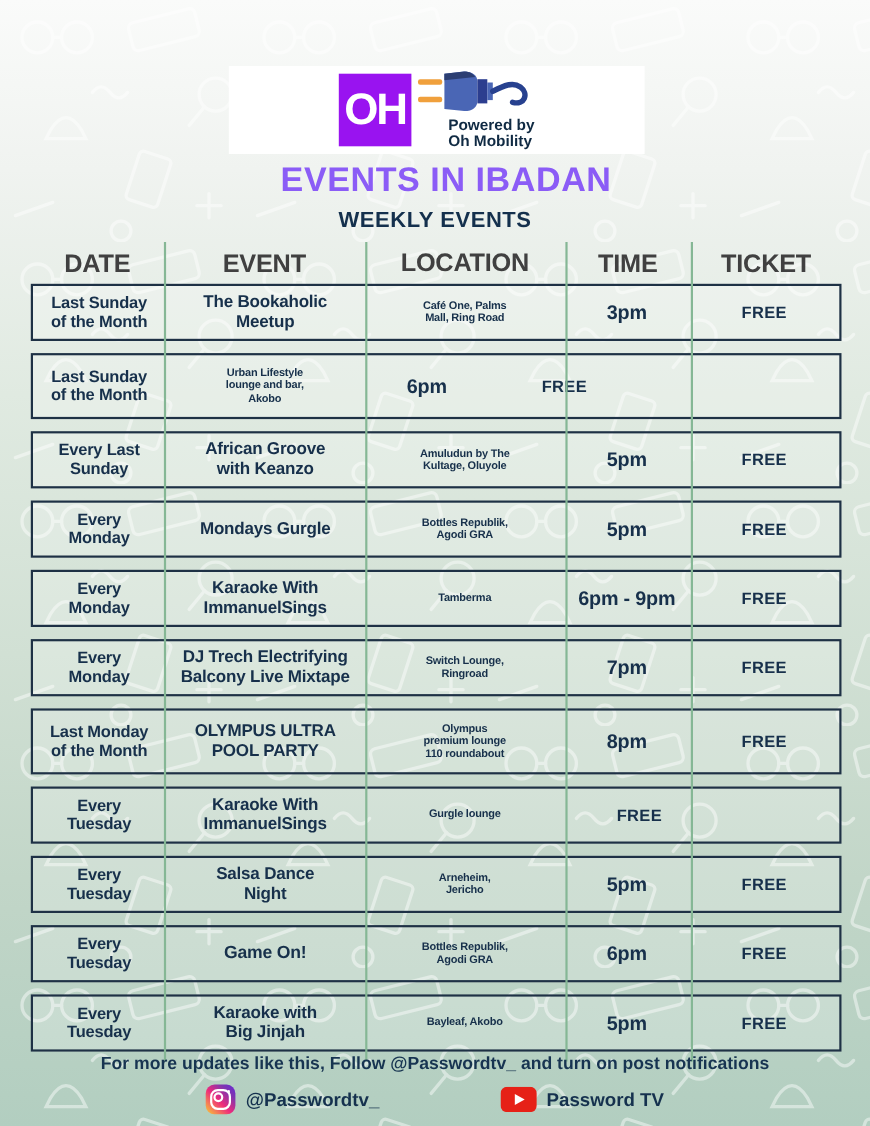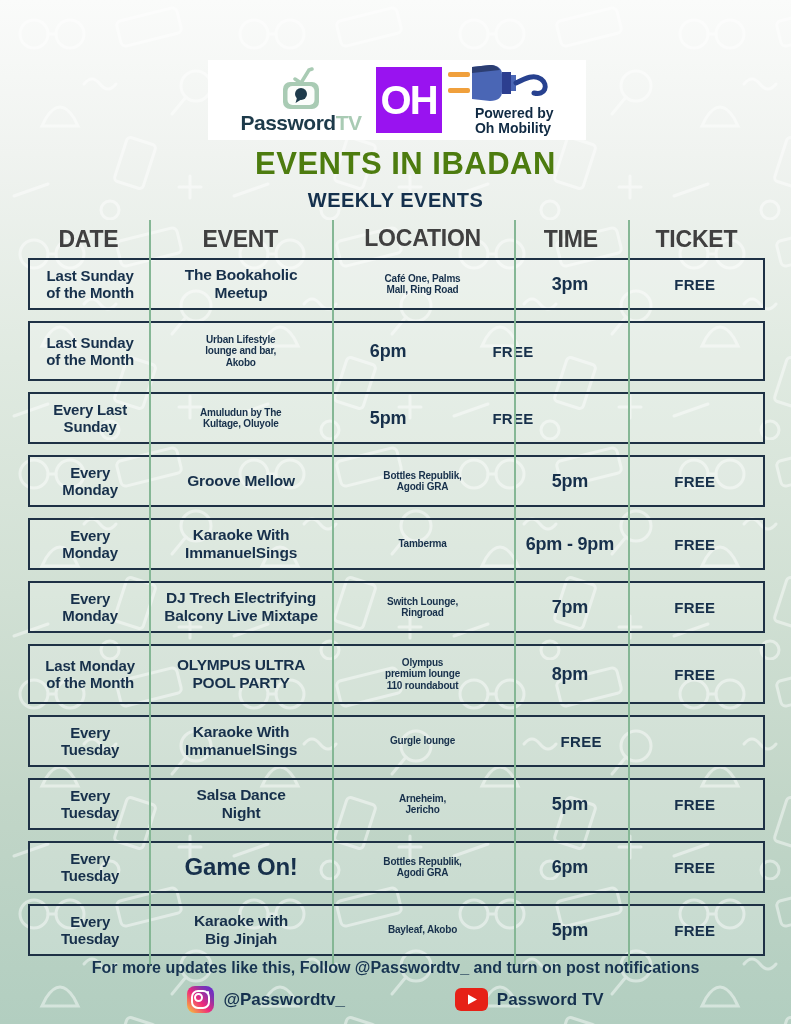--- a/index.html
+++ b/index.html
@@ -35,42 +35,42 @@
   .oh-square{
     width:66px;height:66px;background:var(--oh_purple);
     display:flex;align-items:center;justify-content:center;
     color:#ffffff;font-size:40px;font-weight:bold;letter-spacing:-2px;
   }
   .plug-col{display:flex;flex-direction:column;align-items:flex-end;}
   .powered{font-size:14px;font-weight:bold;color:#102a43;line-height:1.1;margin-left:14px;}
 
   
   .page-title{position:absolute;top:146px;left:0;right:0;text-align:center;
-    font-size:31px;font-weight:800;letter-spacing:0.5px;color:#4d7c0f;padding-left:20px;}
+    font-size:31px;font-weight:800;letter-spacing:0.5px;color:#8b5cf6;padding-left:20px;}
   .page-subtitle{position:absolute;top:189px;left:0;right:0;text-align:center;
     font-size:20px;font-weight:bold;letter-spacing:0.5px;color:#14304d;}
 
   
   .etable{position:absolute;left:28px;top:220px;width:737px;}
   .divider{position:absolute;top:0;bottom:2px;width:2px;background:var(--divider_green);}
   .d1{left:16.4%;} .d2{left:41.2%;} .d3{left:65.9%;} .d4{left:81.4%;}
   .thead{display:flex;height:38px;align-items:center;}
   .thead .hcell{font-size:23px;font-weight:bold;letter-spacing:-0.2px;text-align:center;color:#404040;}
   .row{
     display:flex;align-items:stretch;height:52px;margin-bottom:11px;
     border:2.5px solid var(--row_border);
     background:rgba(255,255,255,0.22);
   }
   .row.tall{height:60px;}
   .cell{display:flex;align-items:center;justify-content:center;text-align:center;
     white-space:pre-line;font-weight:bold;letter-spacing:-0.2px;padding:0 4px;color:#17304b;}
   .c1{width:16.4%;} .c2{width:24.8%;} .c3{width:24.7%;} .c4{width:15.5%;} .c5{width:18.6%;}
   .c1{font-size:15px;line-height:1.15;}
   .c2{font-size:15.5px;line-height:1.15;}
-  .c2.big{font-size:24px;}
+  .c2.big{font-size:16px;}
   .c3{font-size:10px;line-height:1.12;}
   .c4{font-size:18px;}
   .c5{font-size:15px;letter-spacing:0.3px;}
 
   
   .footer-note{position:absolute;top:959px;left:0;right:0;text-align:center;
     font-size:16px;font-weight:bold;color:#173451;}
   .social{position:absolute;top:986px;left:0;right:0;display:flex;justify-content:center;
     align-items:center;gap:110px;}
   .social-item{display:flex;align-items:center;gap:9px;font-size:17px;font-weight:bold;color:#15314e;}
@@ -102,32 +102,20 @@
         <circle cx="110" cy="210" r="9"></circle>
       </g>
     </pattern>
   </defs>
   <rect x="0" y="0" width="791" height="1024" fill="url(#doodlepat)"></rect>
 </svg>
 
 <div class="content">
 
   <div class="logo-strip">
-    <div class="ptv-block">
-      <svg width="52" height="44" viewBox="0 0 52 44">
-        <path d="M20,12 L26,16 L34,3 M34,3 l3,-1" fill="none" stroke="#a9cbb4" stroke-width="3.5" stroke-linecap="round"></path>
-        <rect x="8" y="15" width="36" height="27" rx="7" fill="#a9cbb4"></rect>
-        <rect x="12.5" y="19" width="27" height="19" rx="5" fill="#fbfdfb"></rect>
-        <circle cx="26" cy="27" r="6" fill="#1d3a4a"></circle>
-        <path d="M22,31 L20.5,36 L27,32 Z" fill="#1d3a4a"></path>
-      </svg>
-      <div class="ptv-text">
-        <span class="pw">Password</span><span class="tv">TV</span>
-      </div>
-    </div>
     <div class="oh-block">
       <div class="oh-square">OH</div>
       <div class="plug-col">
         <svg width="108" height="42" viewBox="0 0 108 42">
           <rect x="2" y="8" width="22" height="5" rx="2" fill="#f0a03c"></rect>
           <rect x="2" y="24" width="22" height="5" rx="2" fill="#f0a03c"></rect>
           <path d="M26,3 L44,1 C52,1 56,5 56,10 L56,28 C56,33 52,37 44,37 L26,35 Z" fill="#4a66b5"></path>
           <path d="M26,3 L44,1 C49,1 52,3 54,6 L26,9 Z" fill="#2c3e72"></path>
           <rect x="56" y="8" width="9" height="22" fill="#2c3e8f"></rect>
           <rect x="65" y="11" width="5" height="16" fill="#4a66b5"></rect>
@@ -173,30 +161,32 @@
       <div class="cell c3">Urban Lifestyle
 lounge and bar,
 Akobo</div>
       <div class="cell c4">6pm</div>
       <div class="cell c5">FREE</div>
     </div>
 
     <div class="row">
       <div class="cell c1">Every Last
 Sunday</div>
+      <div class="cell c2">African Groove
+with Keanzo</div>
       <div class="cell c3">Amuludun by The
 Kultage, Oluyole</div>
       <div class="cell c4">5pm</div>
       <div class="cell c5">FREE</div>
     </div>
 
     <div class="row">
       <div class="cell c1">Every
 Monday</div>
-      <div class="cell c2">Groove Mellow</div>
+      <div class="cell c2">Mondays Gurgle</div>
       <div class="cell c3">Bottles Republik,
 Agodi GRA</div>
       <div class="cell c4">5pm</div>
       <div class="cell c5">FREE</div>
     </div>
 
     <div class="row">
       <div class="cell c1">Every
 Monday</div>
       <div class="cell c2">Karaoke With

